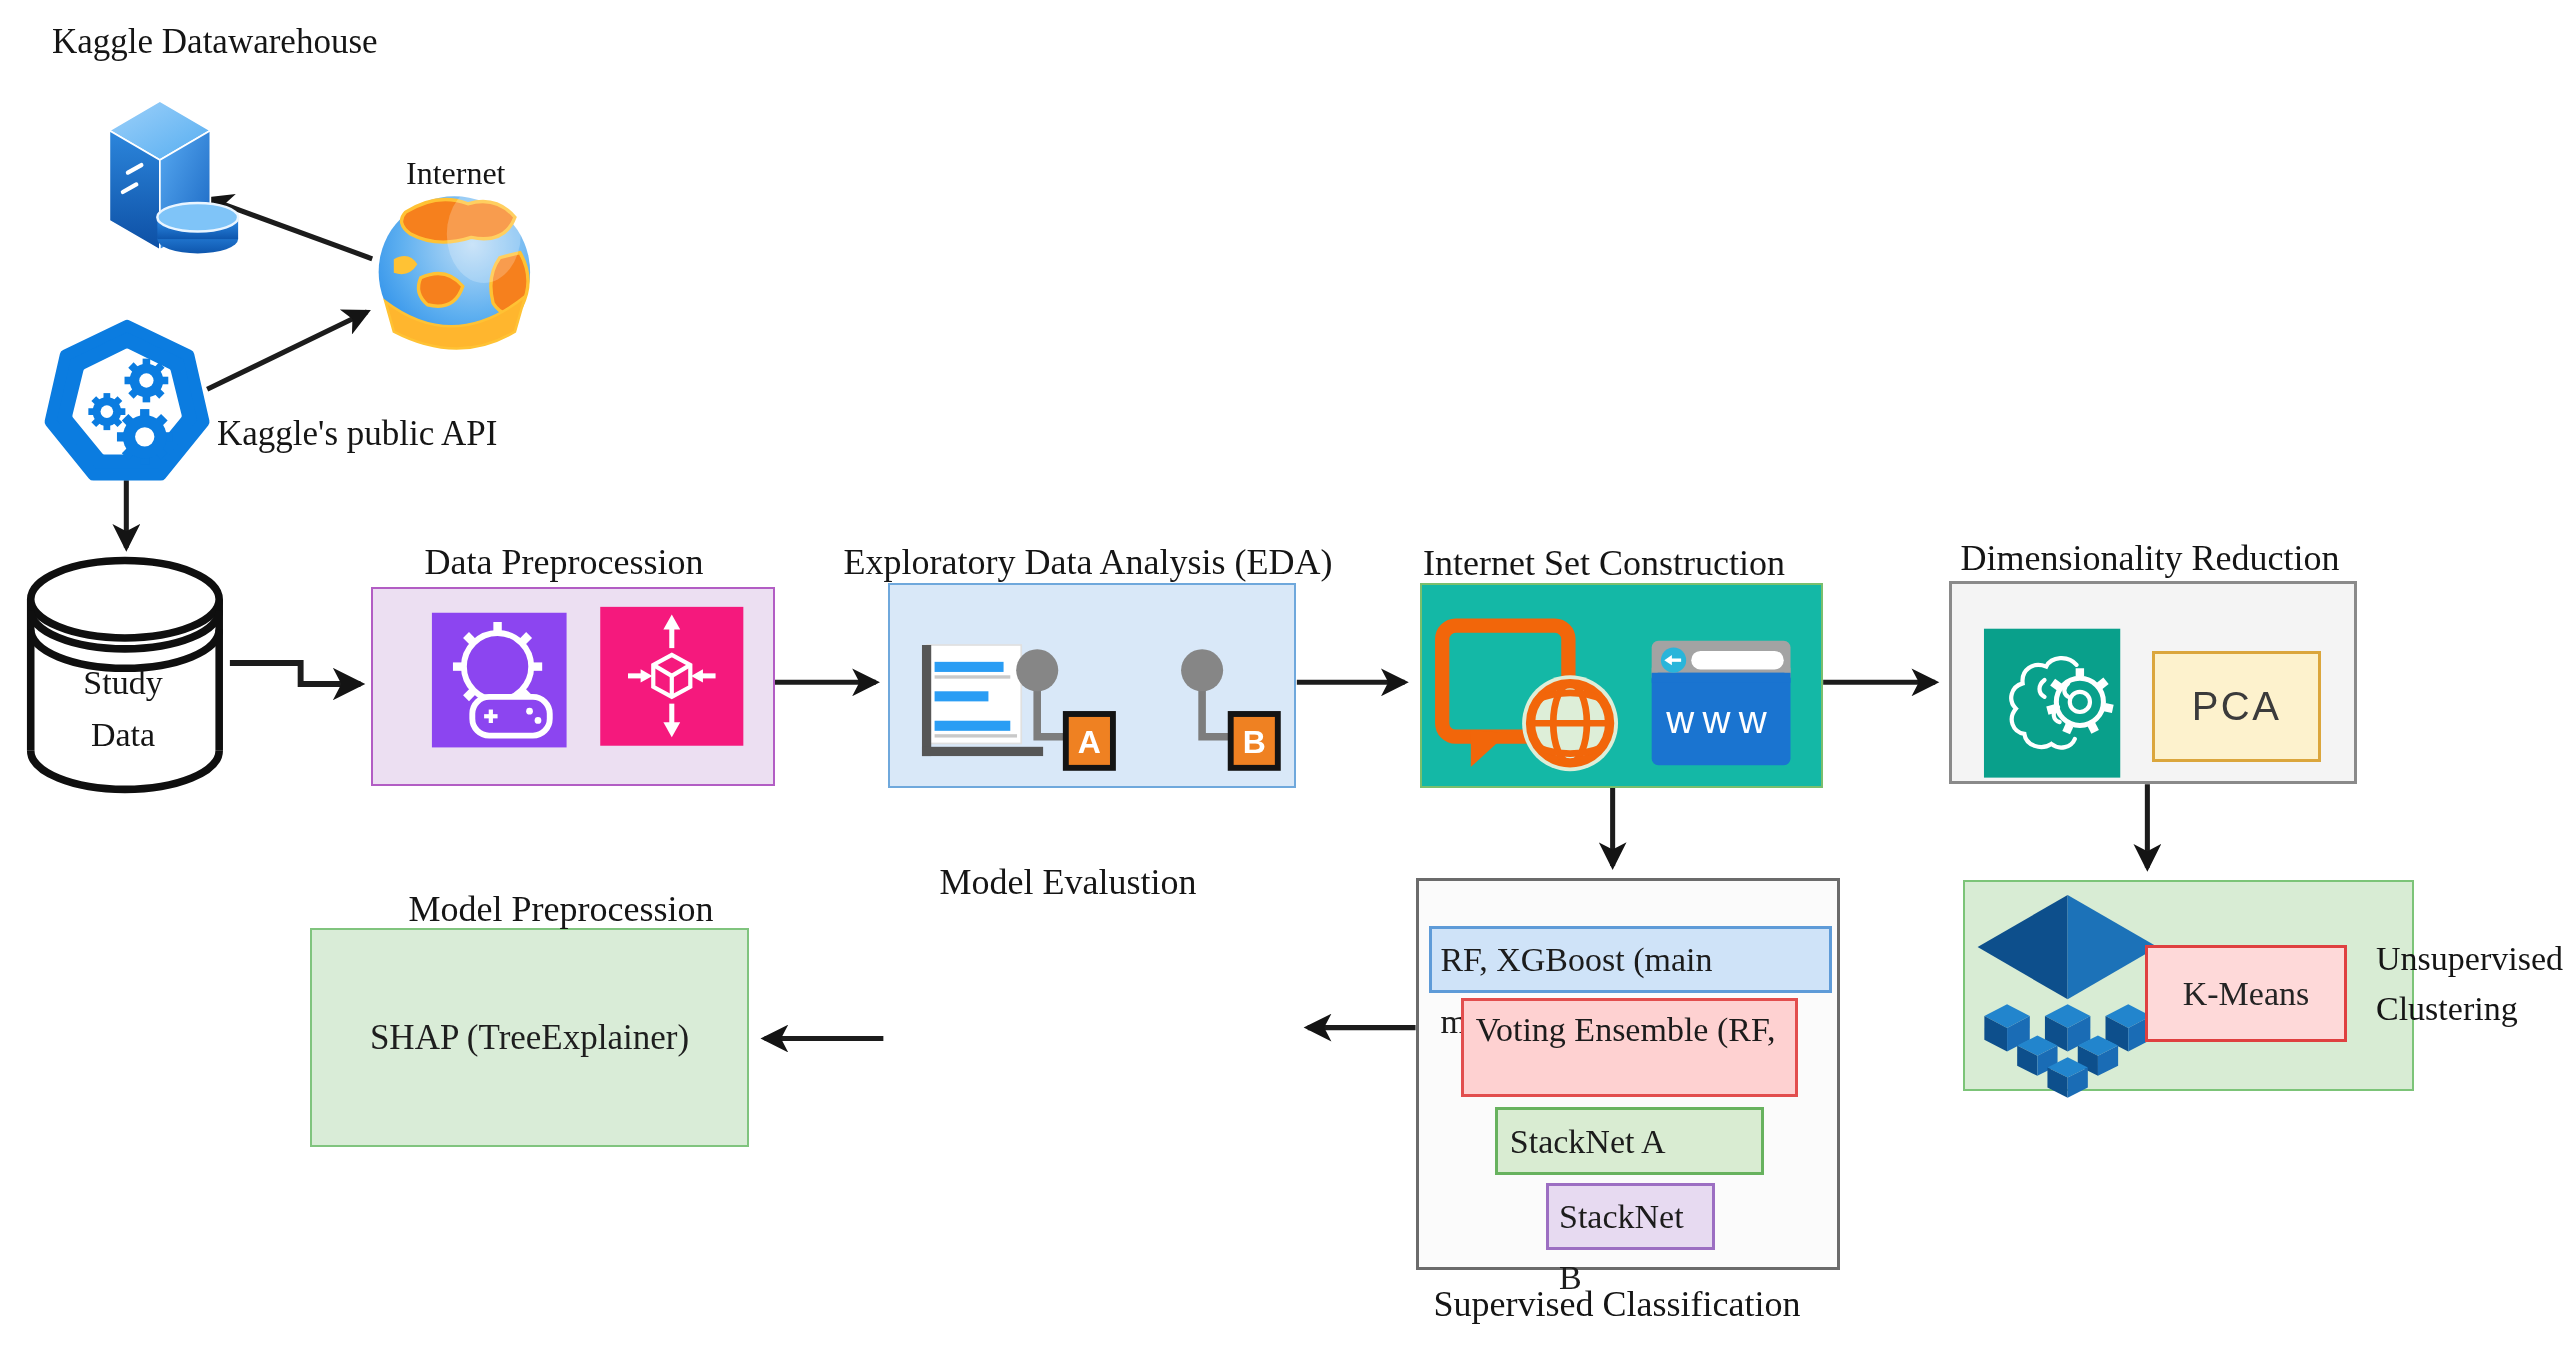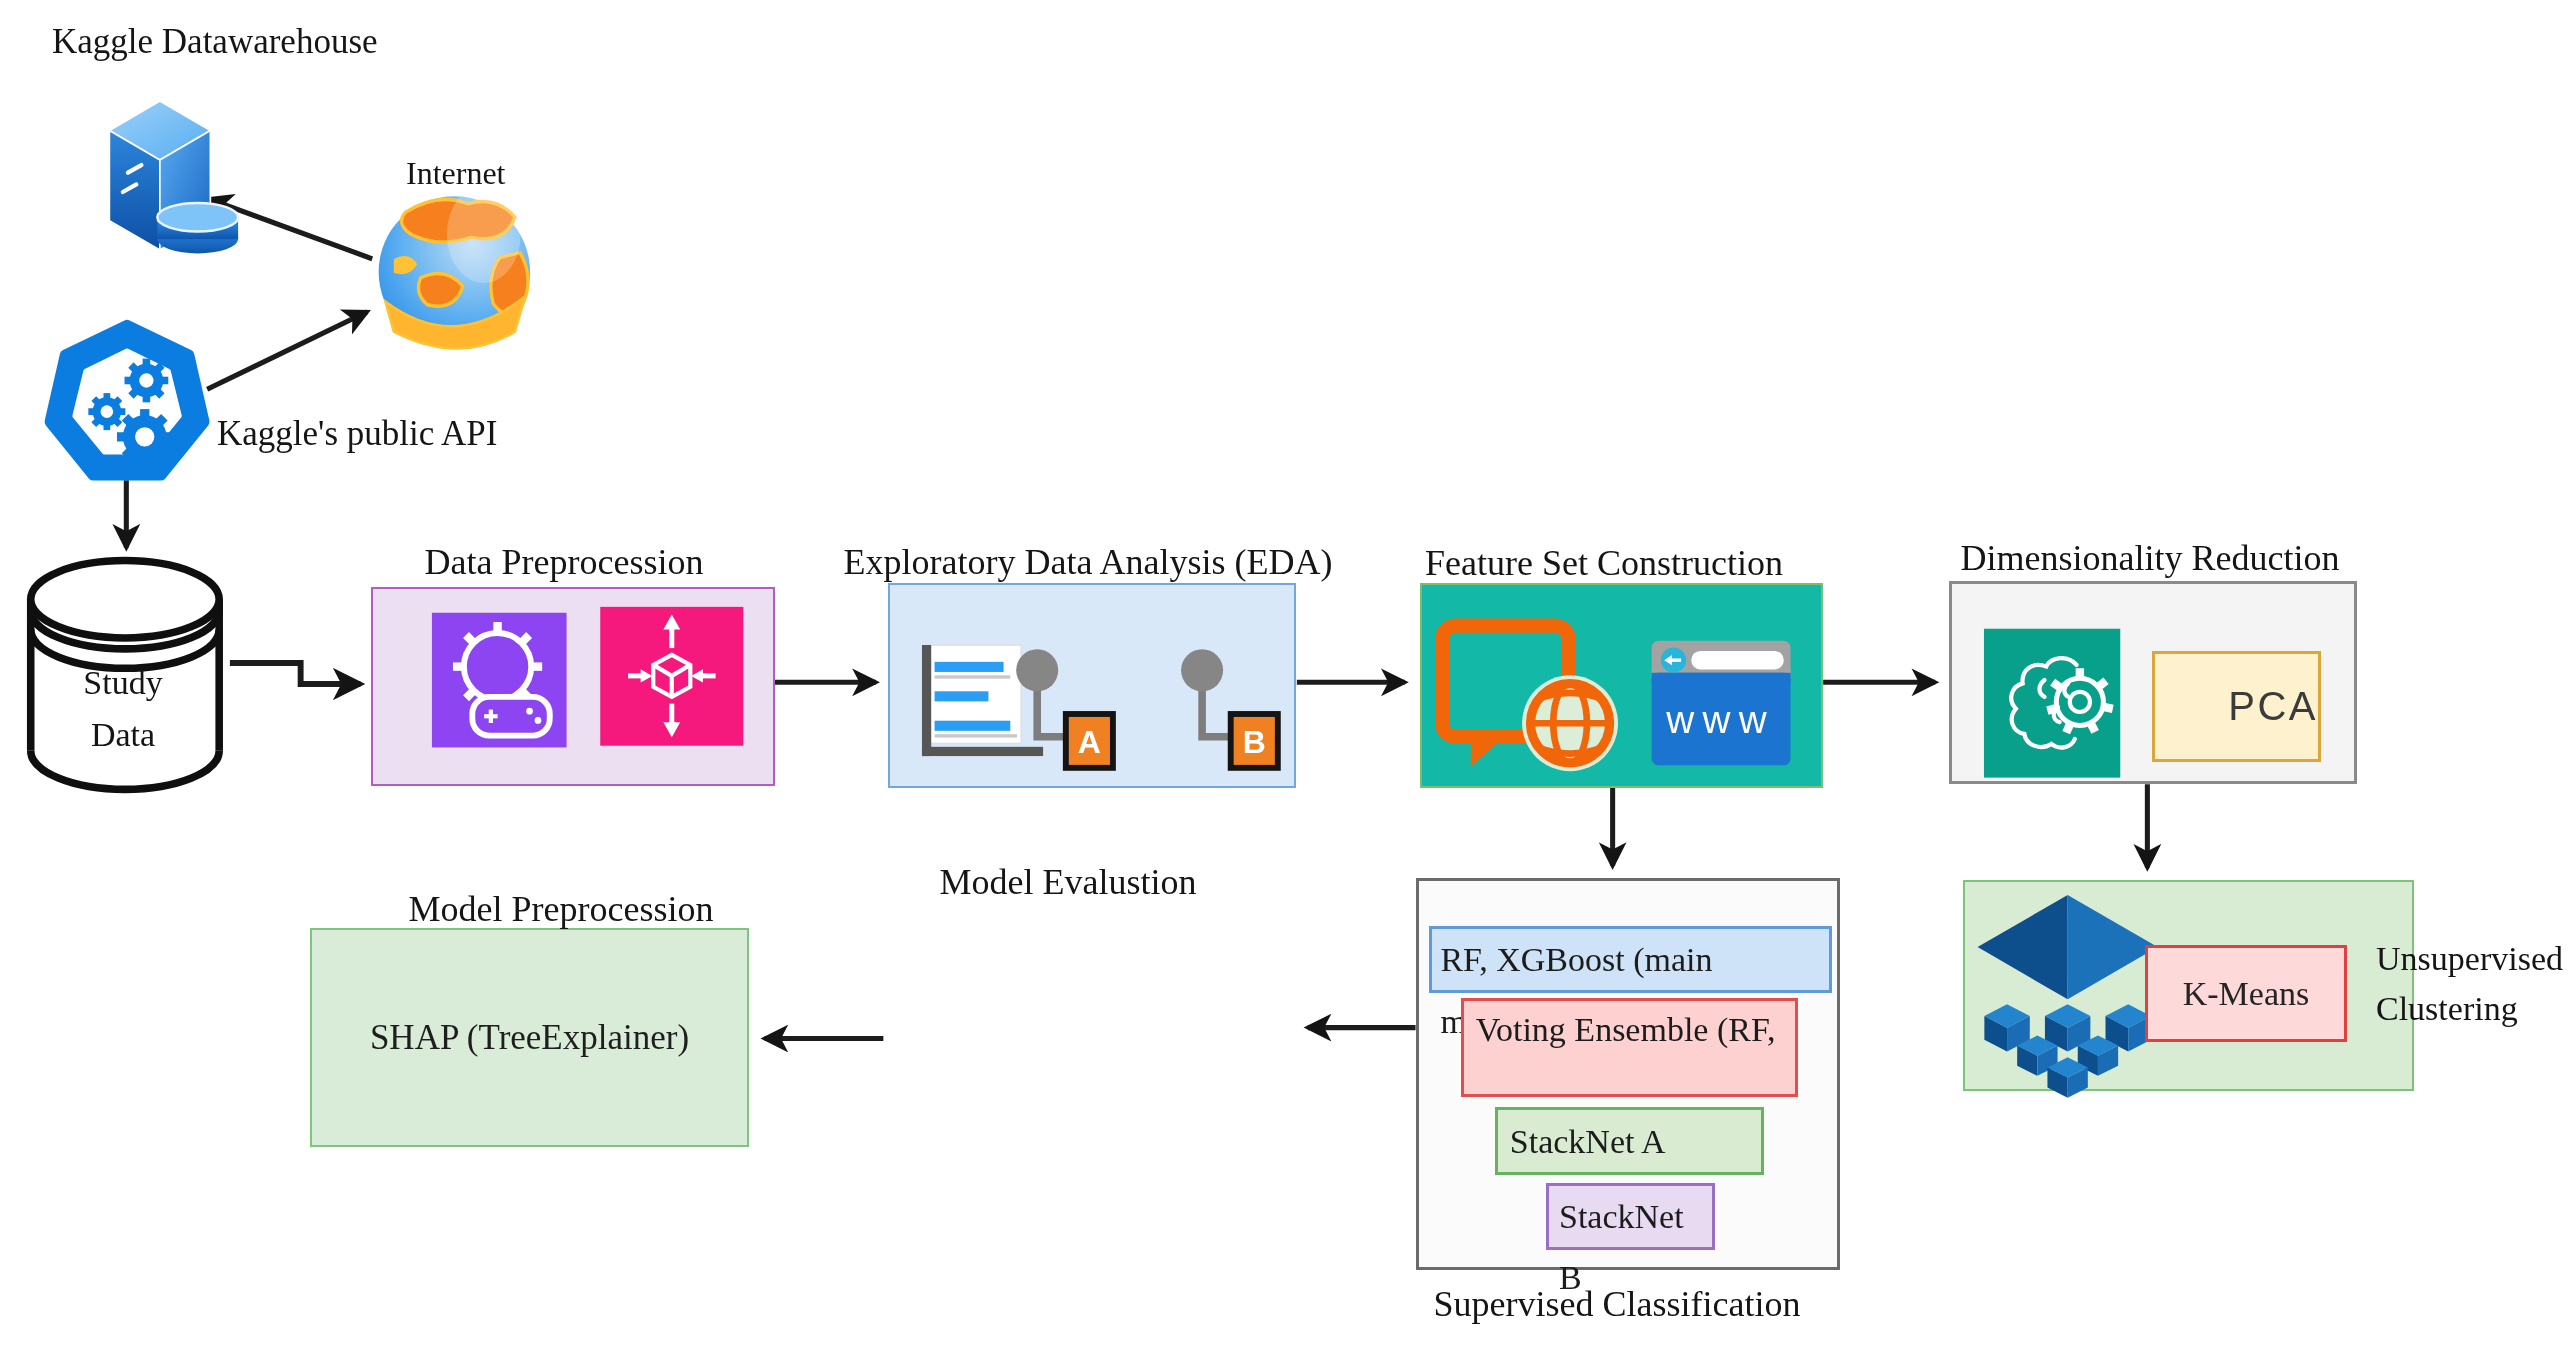--- a/index.html
+++ b/index.html
@@ -18,21 +18,21 @@
   .box-eval{left:883px;top:911px;width:410px;height:237px;background:#fcf3d4;border:5px solid #e2aa3f;}
   .box-explain{left:310px;top:928px;width:439px;height:219px;background:#d9ecd7;border:2.5px solid #80c47e;
                display:flex;align-items:center;justify-content:center;}
   .innerbox{position:absolute;box-sizing:border-box;font-size:34px;color:#1c1c1c;}
   .m-blue{left:10px;top:45px;width:403px;height:67px;background:#cfe3f8;border:3.4px solid #5e9bd8;line-height:62px;padding-left:8.4px;}
   .m-red{left:42px;top:117px;width:337px;height:99px;background:#fed1d1;border:3.4px solid #e24e4e;padding:6.7px 0 0 11.8px;line-height:44px;}
   .m-green{left:76px;top:226px;width:269px;height:68px;background:#d9ecd2;border:3.4px solid #67b25e;line-height:63px;padding-left:11.8px;}
   .m-purple{left:127px;top:302px;width:169px;height:67px;background:#e7daf1;border:3.4px solid #9c6ec2;line-height:61px;padding-left:10px;}
   .metric{position:absolute;font-size:34px;color:#1c1c1c;white-space:nowrap;}
   .pca{position:absolute;left:200px;top:67px;width:169px;height:111px;background:#fdf2cd;border:3.4px solid #dba63c;
-       box-sizing:border-box;display:flex;align-items:center;justify-content:flex-end;
+       box-sizing:border-box;display:flex;align-items:center;justify-content:center;
        font-family:"Liberation Sans",sans-serif;font-size:40px;letter-spacing:2.5px;color:#3b3b3b;}
   .kmeans{position:absolute;left:180px;top:63px;width:202px;height:97px;background:#fed9d9;border:3.4px solid #df4040;
        box-sizing:border-box;display:flex;align-items:center;justify-content:center;font-size:34px;color:#242424;z-index:3;}
   .shap{font-size:35px;color:#1e1e1e;}
   svg{position:absolute;overflow:visible;}
   .overlay{left:0;top:0;z-index:1;}
   .iconsvg{z-index:2;}
   .boxsvg{left:0;top:0;z-index:1;}
 </style>
 </head>
@@ -162,21 +162,21 @@
     <line x1="251" y1="62" x2="251" y2="242" stroke="#0f0f0f" stroke-width="9"></line>
     <ellipse cx="139" cy="62" rx="112" ry="46" fill="#ffffff" stroke="#0f0f0f" stroke-width="9"></ellipse>
     <path d="M27,75 A112,46 0 0 0 251,75" fill="none" stroke="#0f0f0f" stroke-width="9"></path>
     <path d="M27,98 A112,46 0 0 0 251,98" fill="none" stroke="#0f0f0f" stroke-width="9"></path>
   </svg>
   <div class="lbl" style="left:123px;top:664px;transform:translateX(-50%);">Study</div>
   <div class="lbl" style="left:123px;top:716px;transform:translateX(-50%);">Data</div>
 
   <div class="title" style="left:564px;top:541px;">Data Preprocession</div>
   <div class="title" style="left:1088px;top:541px;">Exploratory Data Analysis (EDA)</div>
-  <div class="title" style="left:1604px;top:542px;">Feature Set Construction</div>
+  <div class="title" style="left:1604px;top:542px;">Internet Set Construction</div>
   <div class="title" style="left:2150px;top:537px;">Dimensionality Reduction</div>
   <div class="title" style="left:1068px;top:861px;">Model Evalustion</div>
   <div class="title" style="left:561px;top:888px;">Model Preprocession</div>
   <div class="title" style="left:1617px;top:1283px;">Supervised Classification</div>
 
   <div class="box box-preprocess">
     <svg class="boxsvg" width="404" height="199" viewBox="0 0 480 236">
       <g>
         <rect x="70" y="28" width="160" height="160" fill="#8c45f0"></rect>
         <g stroke="#ffffff" fill="none">

